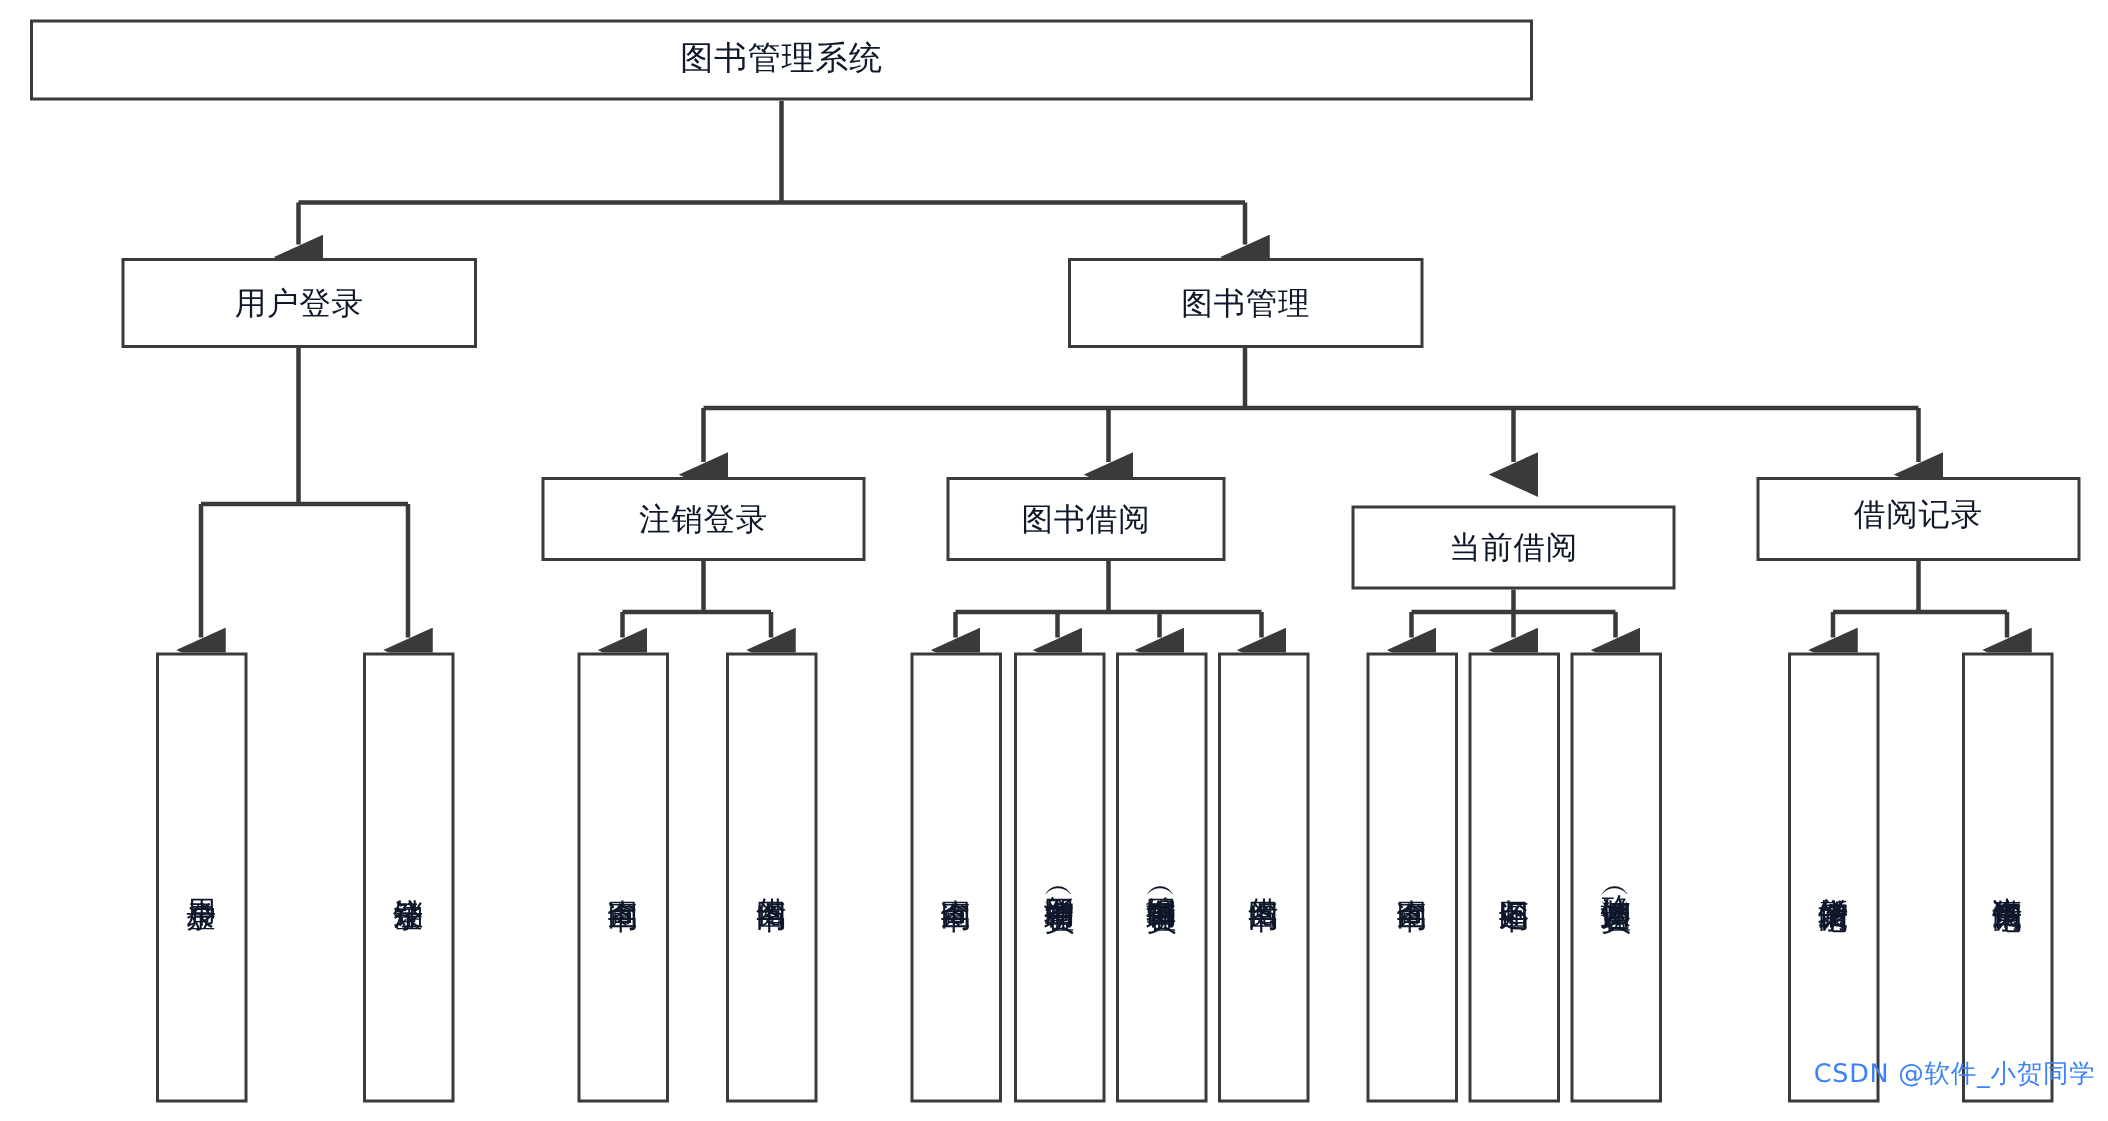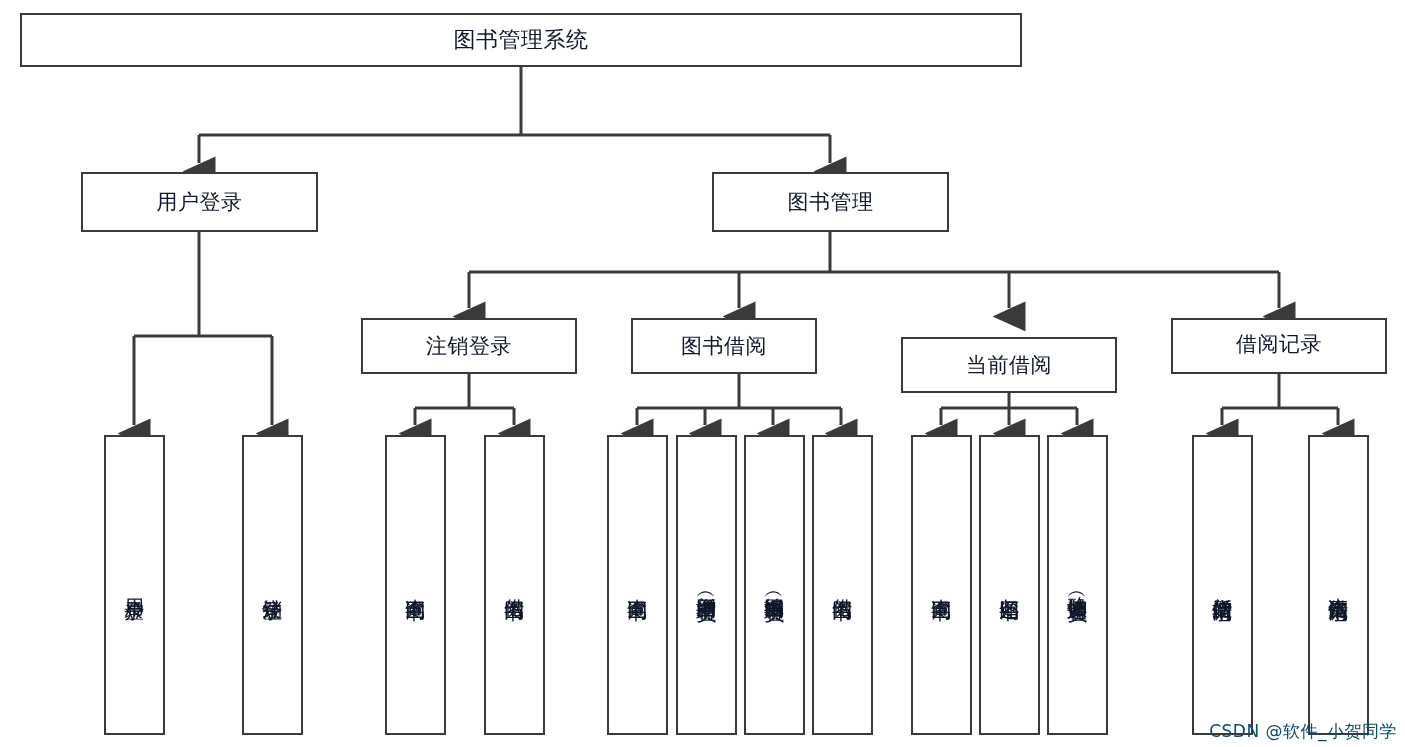--- a/index.html
+++ b/index.html
@@ -59,23 +59,23 @@
     text-orientation: upright;
     font-size: 20px;
     line-height: 1.32;
     letter-spacing: 1px;
     white-space: nowrap;
     max-height: 100%;
   }
   #watermark {
     position: absolute;
     right: 8px;
-    bottom: 4px;
+    bottom: 20px;
     font-size: 17px;
-    color: #0c4a6e;
+    color: #3b82f6;
     letter-spacing: 0.5px;
     z-index: 5;
     white-space: nowrap;
   }
 </style>
 </head>
 <body>
 
 <div id="diagram-canvas">
 

